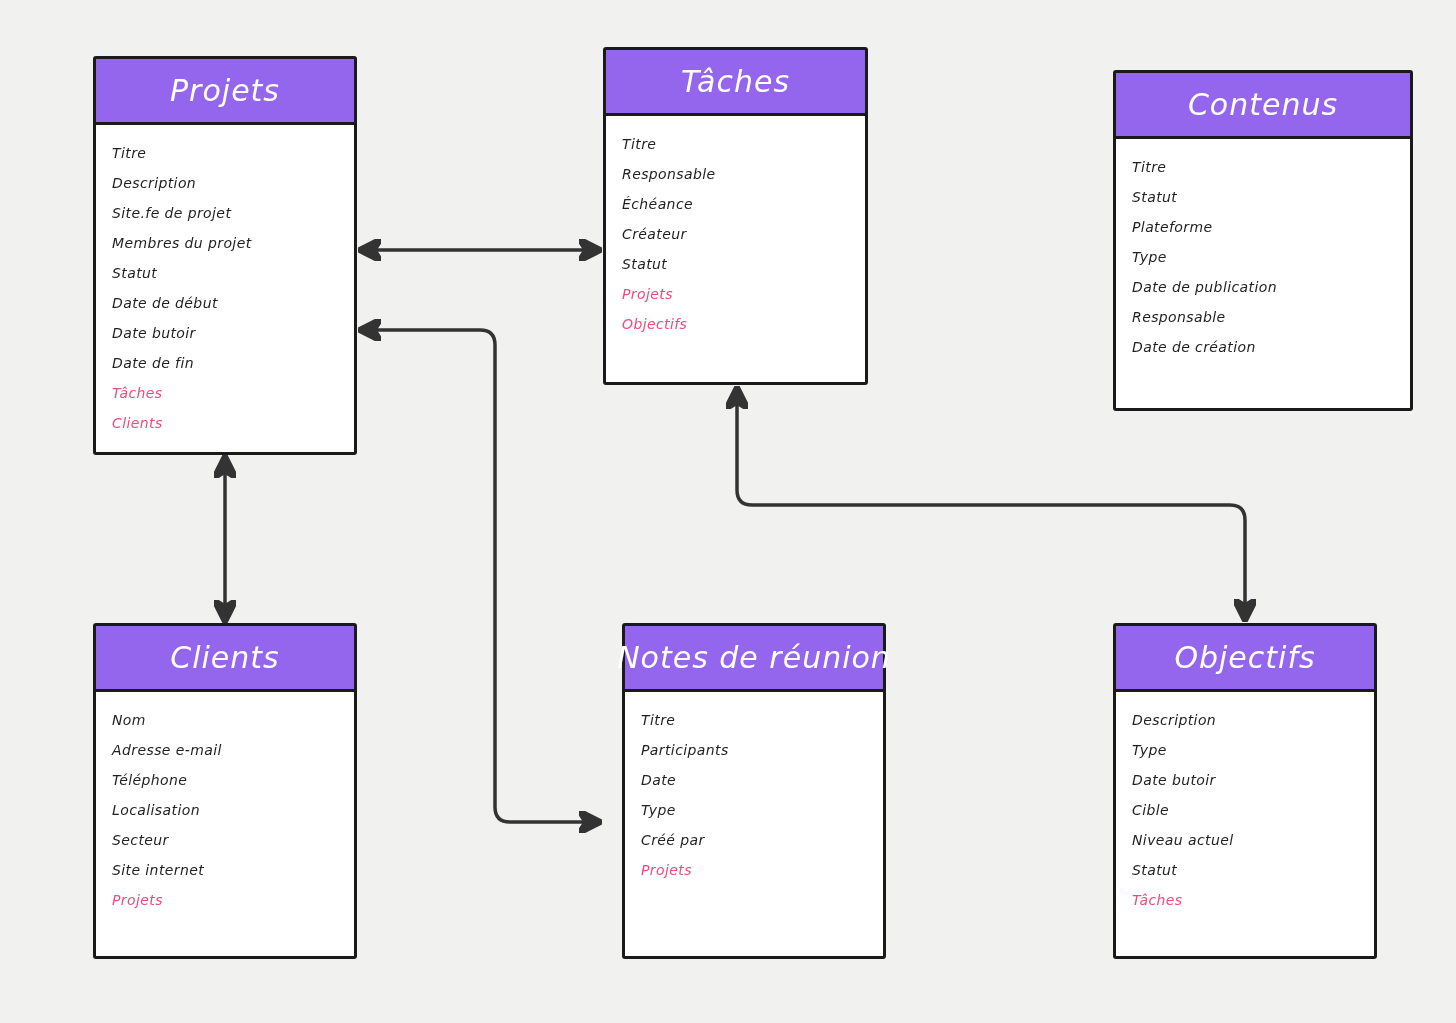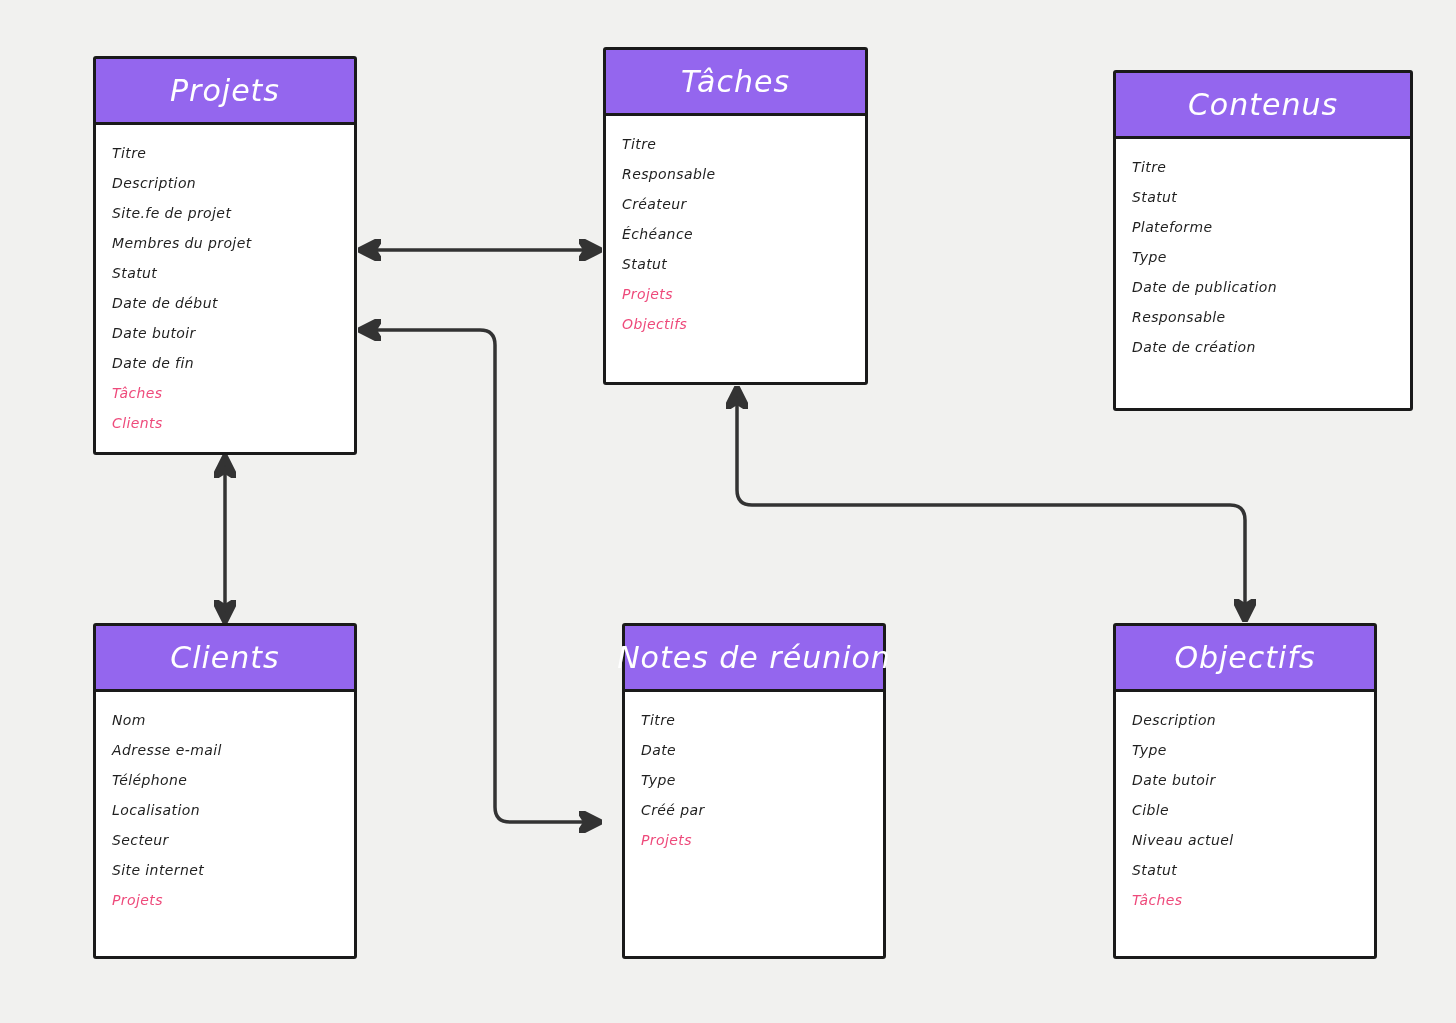--- a/index.html
+++ b/index.html
@@ -88,22 +88,22 @@
         <div class="field relation">Tâches</div>
         <div class="field relation">Clients</div>
       </div>
   </div>
 
   <div class="entity" id="entity-taches">
     <div class="entity-header">Tâches</div>
     <div class="entity-body">
         <div class="field">Titre</div>
         <div class="field">Responsable</div>
+        <div class="field">Échéance</div>
         <div class="field">Créateur</div>
-        <div class="field">Échéance</div>
         <div class="field">Statut</div>
         <div class="field relation">Projets</div>
         <div class="field relation">Objectifs</div>
       </div>
   </div>
 
   <div class="entity" id="entity-contenus">
     <div class="entity-header">Contenus</div>
     <div class="entity-body">
         <div class="field">Titre</div>
@@ -126,20 +126,21 @@
         <div class="field">Secteur</div>
         <div class="field">Site internet</div>
         <div class="field relation">Projets</div>
       </div>
   </div>
 
   <div class="entity" id="entity-notes-de-reunion">
     <div class="entity-header">Notes de réunion</div>
     <div class="entity-body">
         <div class="field">Titre</div>
+        <div class="field">Participants</div>
         <div class="field">Date</div>
         <div class="field">Type</div>
         <div class="field">Créé par</div>
         <div class="field relation">Projets</div>
       </div>
   </div>
 
   <div class="entity" id="entity-objectifs">
     <div class="entity-header">Objectifs</div>
     <div class="entity-body">

